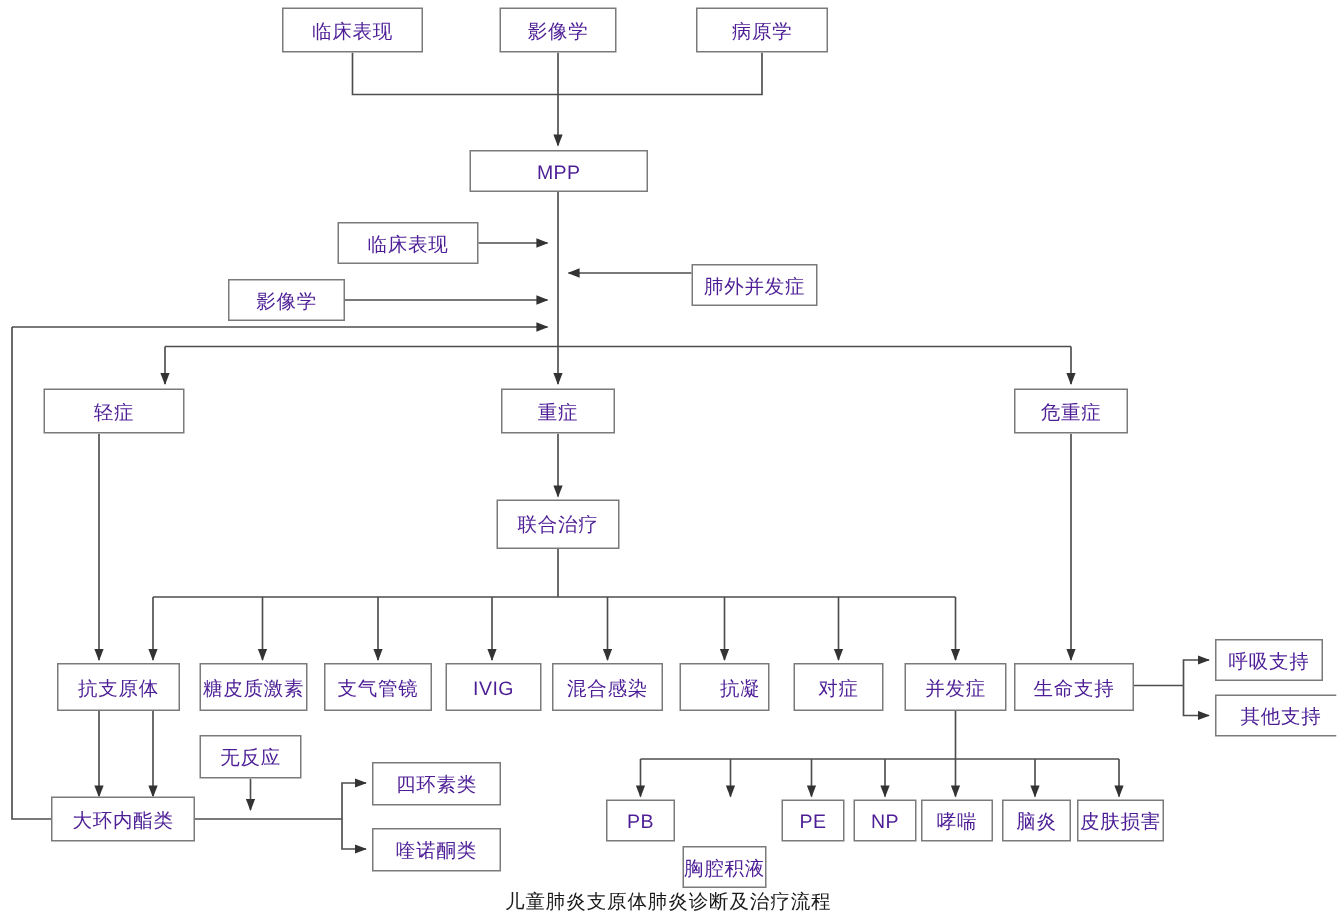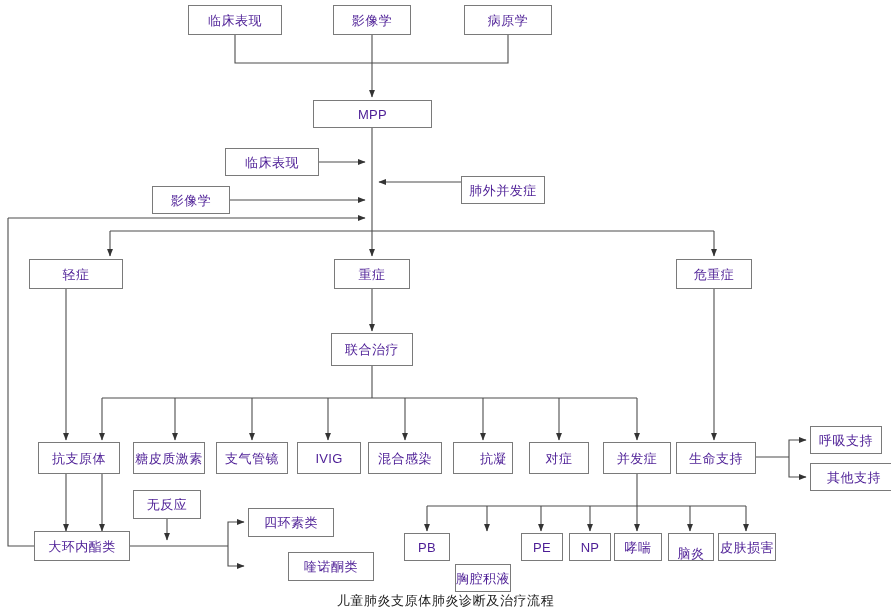--- a/index.html
+++ b/index.html
@@ -183,40 +183,40 @@
 
   <div class="node" style="left:133px;top:490px;width:68px;height:29px;">
     <span>无反应</span>
   </div>
   <div class="node" style="left:34px;top:531px;width:96px;height:30px;">
     <span>大环内酯类</span>
   </div>
   <div class="node" style="left:248px;top:508px;width:86px;height:29px;">
     <span>四环素类</span>
   </div>
-  <div class="node" style="left:248px;top:552px;width:86px;height:29px;margin-left:40px;">
+  <div class="node" style="left:248px;top:552px;width:86px;height:29px;">
     <span>喹诺酮类</span>
   </div>
 
   <div class="node latin" style="left:404px;top:533px;width:46px;height:28px;">
     <span>PB</span>
   </div>
   <div class="node" style="left:455px;top:564px;width:56px;height:28px;">
     <span>胸腔积液</span>
   </div>
   <div class="node latin" style="left:521px;top:533px;width:42px;height:28px;">
     <span>PE</span>
   </div>
   <div class="node latin" style="left:569px;top:533px;width:42px;height:28px;">
     <span>NP</span>
   </div>
   <div class="node" style="left:614px;top:533px;width:48px;height:28px;">
     <span>哮喘</span>
   </div>
-  <div class="node" style="left:668px;top:533px;width:46px;height:28px;align-items:flex-end;">
+  <div class="node" style="left:668px;top:533px;width:46px;height:28px;">
     <span>脑炎</span>
   </div>
   <div class="node" style="left:718px;top:533px;width:58px;height:28px;">
     <span>皮肤损害</span>
   </div>
 
   <div id="caption">儿童肺炎支原体肺炎诊断及治疗流程</div>
 
 </div>
 

